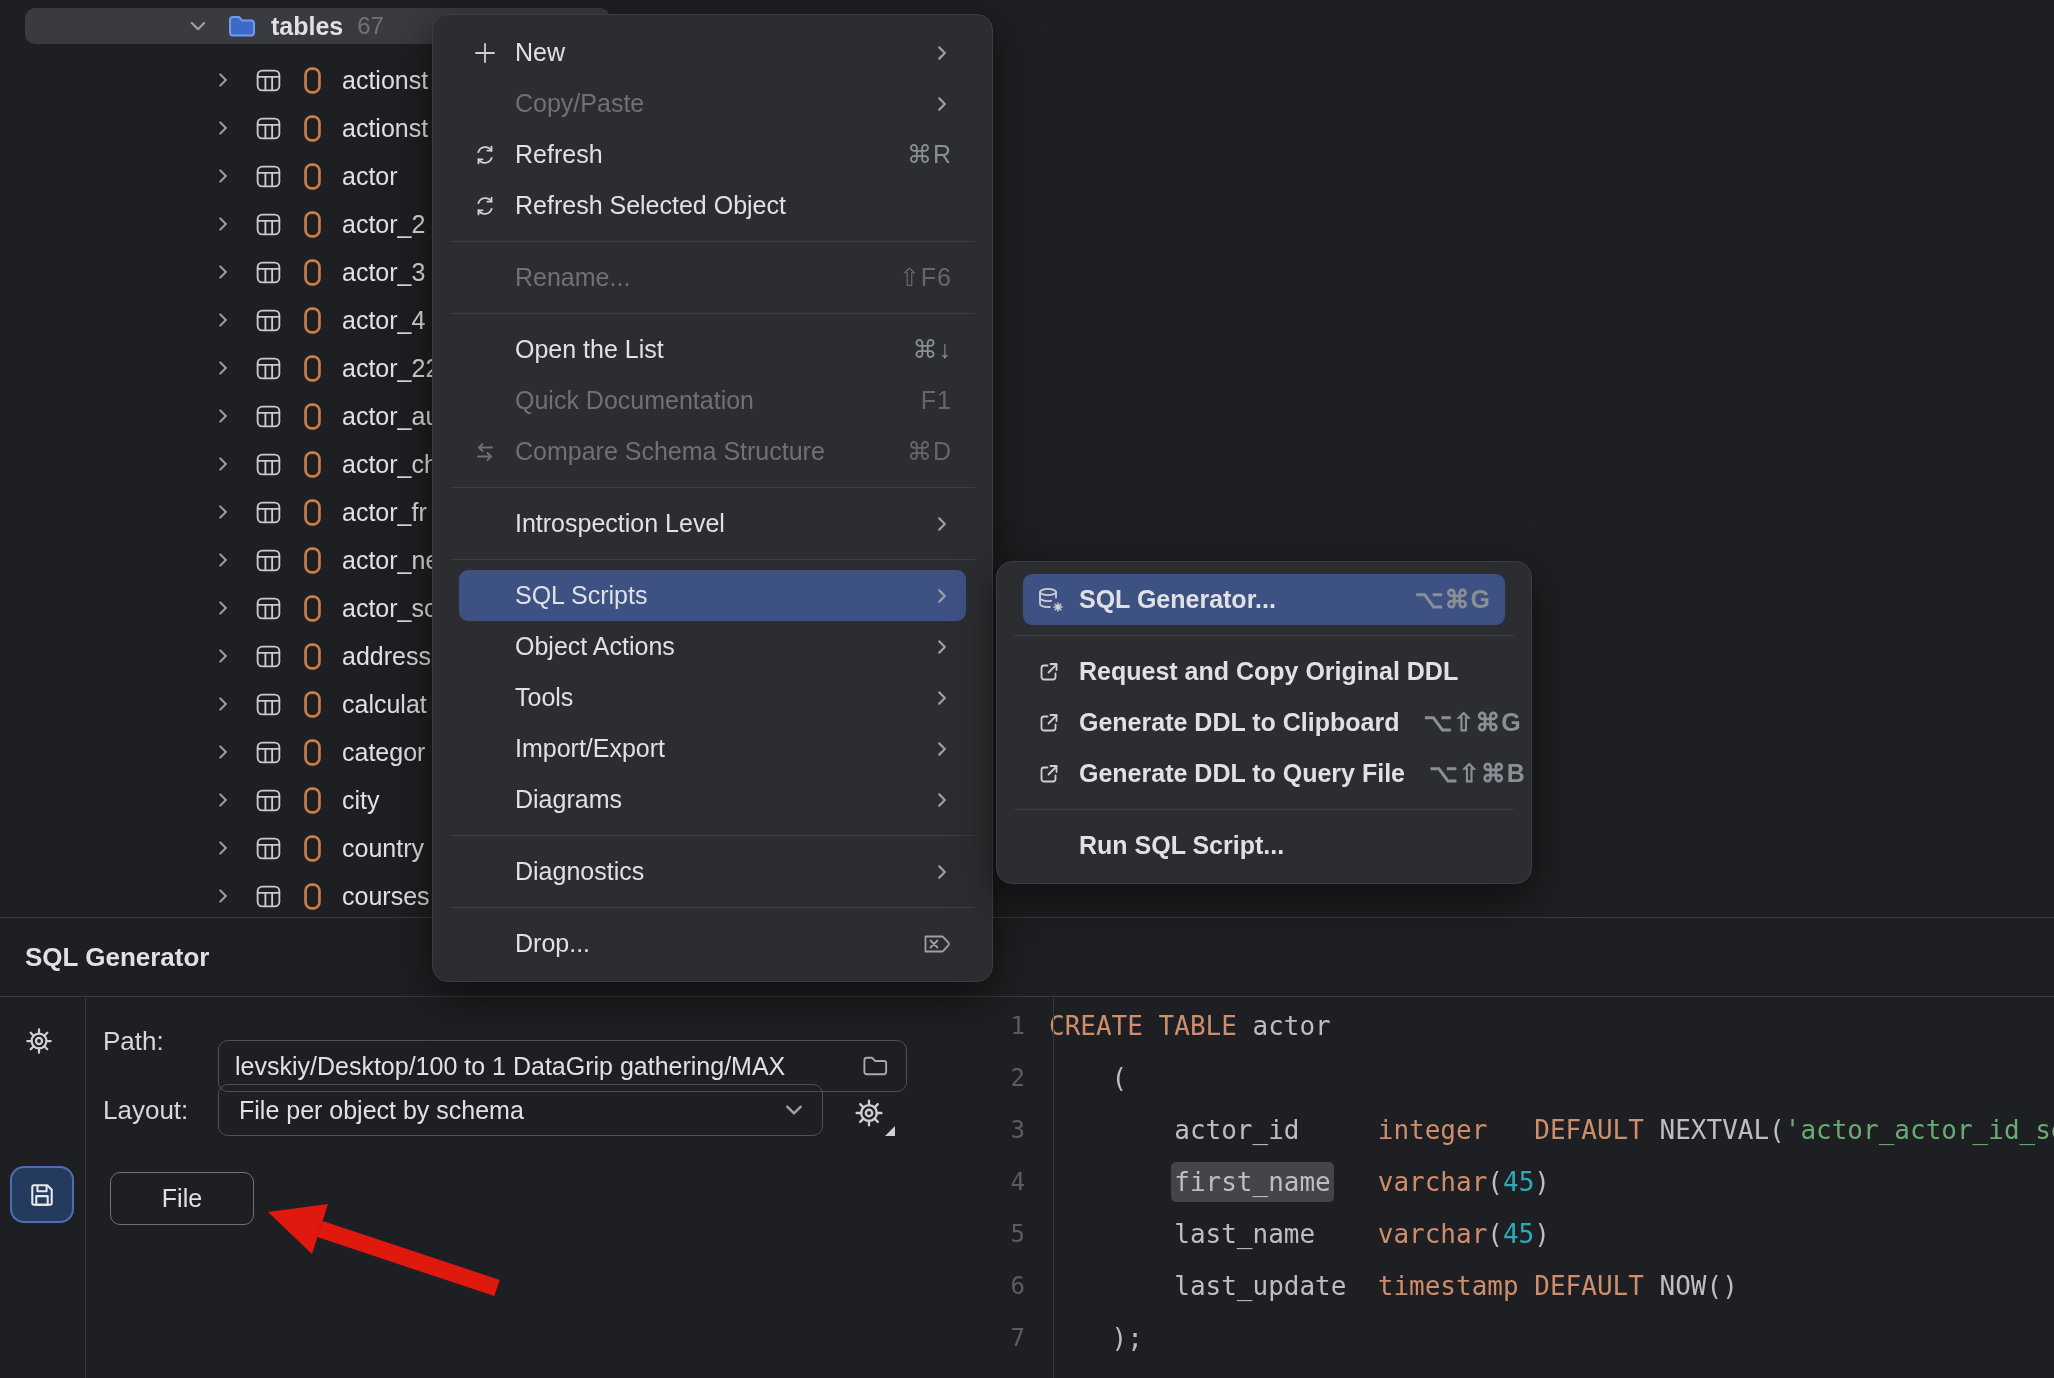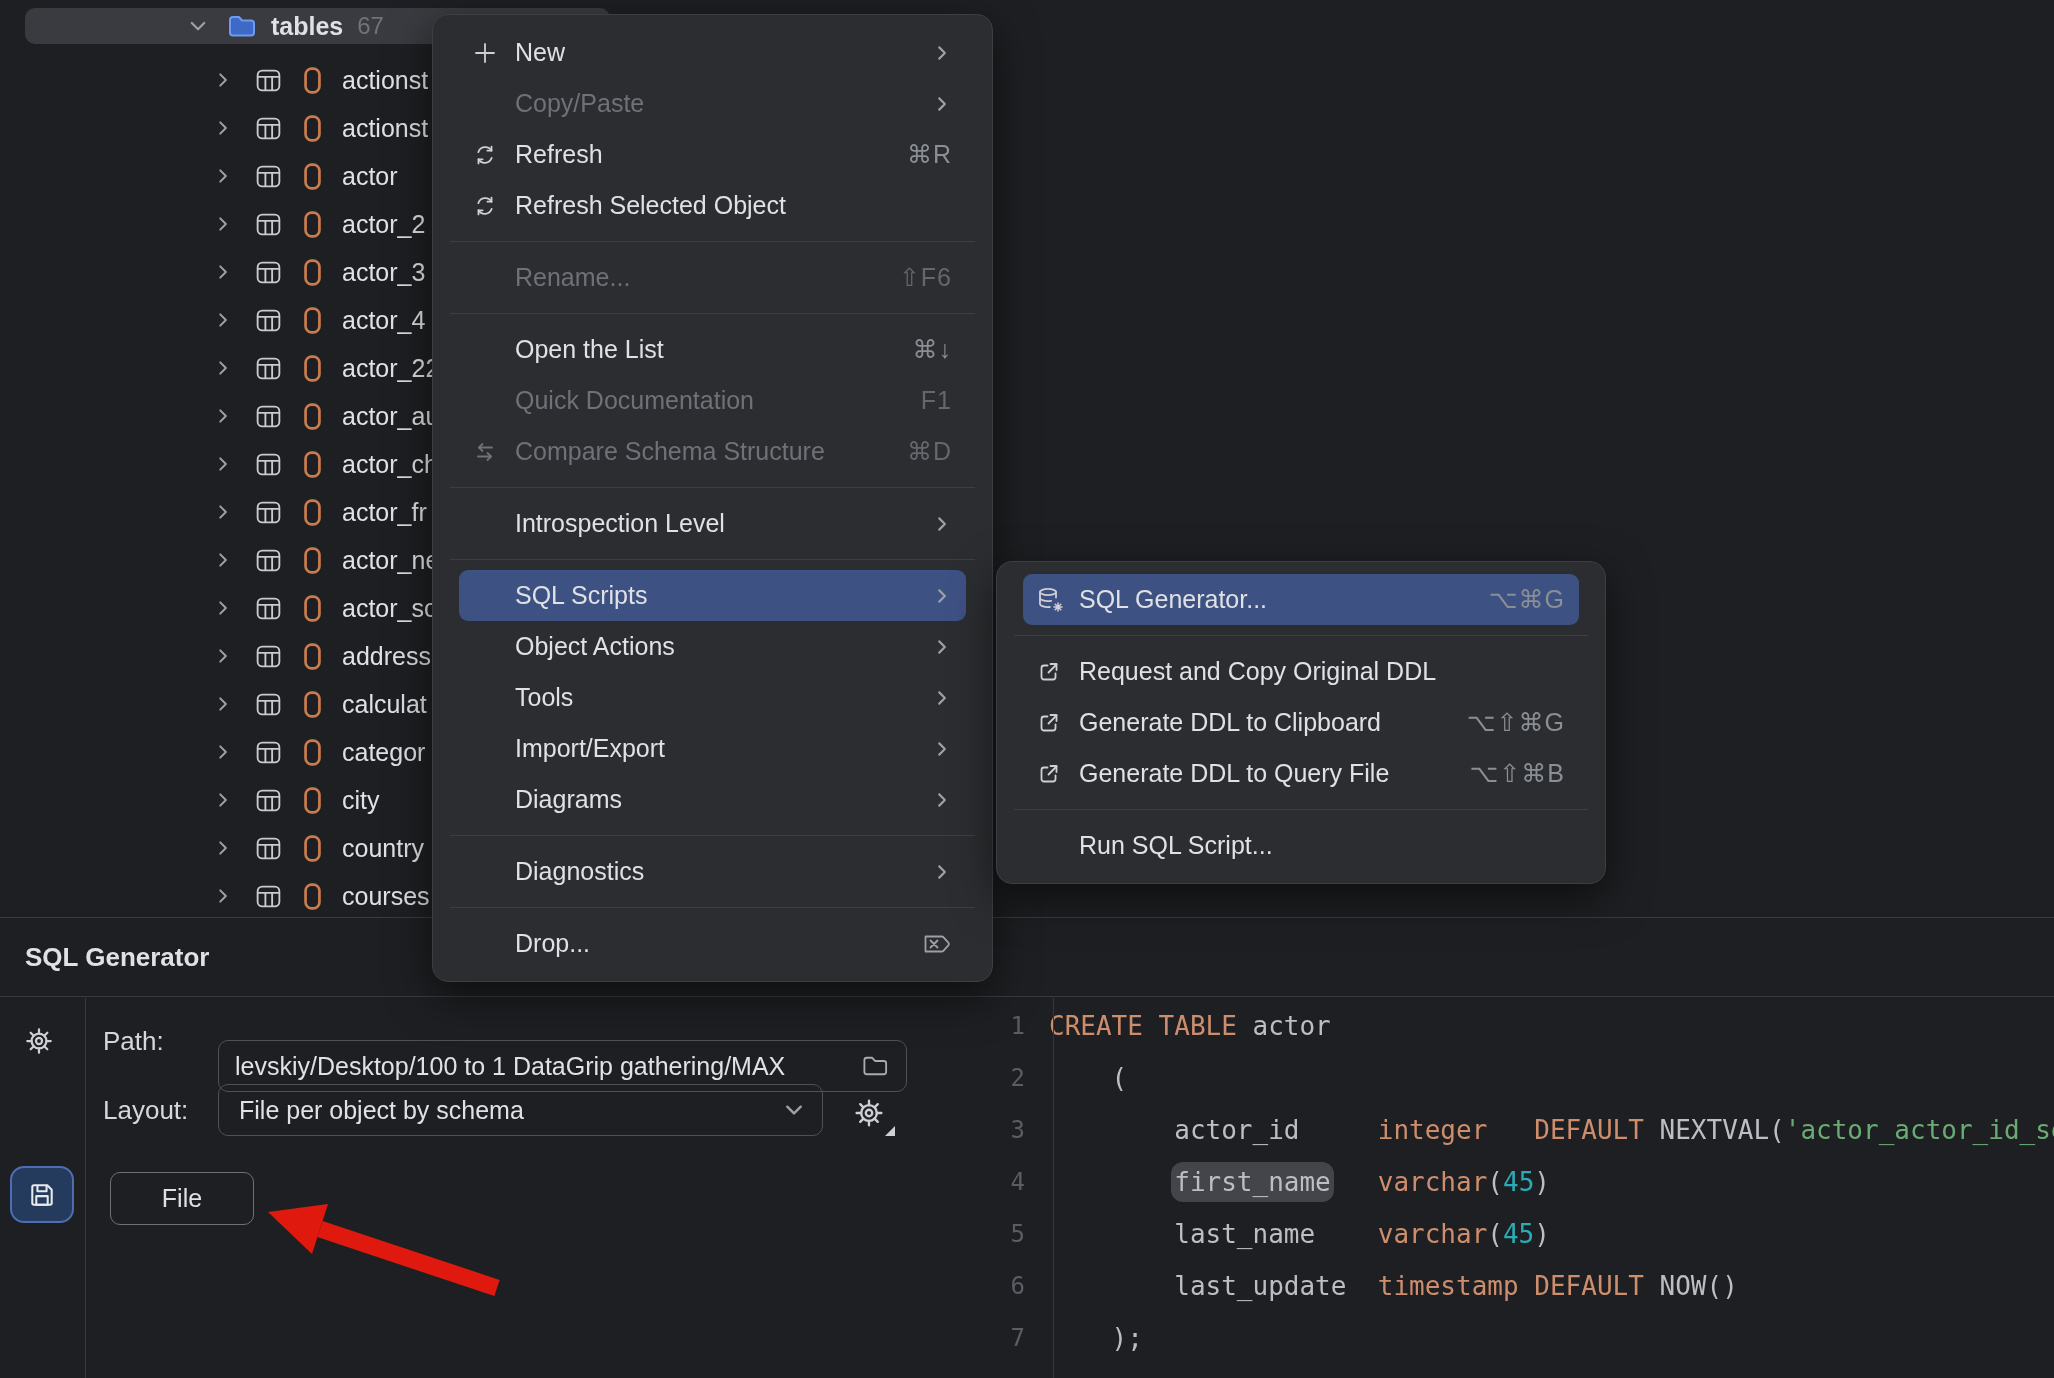--- a/index.html
+++ b/index.html
@@ -27,21 +27,21 @@
   .tr-table   { margin-left:18px; display:flex; }
   .tr-pill    { margin-left:20px; display:flex; }
   .tr-label   { margin-left:20px; font-size:25px; color:#DFE1E5; white-space:nowrap; }
 
   
   .menu {
     position:absolute; background:#2B2D30; border:1px solid #3C3E43;
     border-radius:16px; box-shadow:0 14px 44px rgba(0,0,0,.55); padding:12px 16px;
   }
   .ctx-menu { left:432px; top:14px;  width:561px; z-index:30; }
-  .sub-menu { left:996px; top:561px; width:610px; z-index:31; }
+  .sub-menu { left:996px; top:561px; width:536px; z-index:31;font-weight:bold; }
   .menu-item {
     height:51px; margin:0 10px; padding:0 14px 0 12px; display:flex;
     align-items:center; border-radius:9px; font-size:25px; color:#DFE1E5;
   }
   .menu-item.selected { background:#3E5183; }
   .menu-item.disabled { color:#6E7178; }
   .mi-icon  { width:44px; flex:none; display:flex; align-items:center; }
   .mi-label { flex:1; white-space:nowrap; }
   .mi-shortcut { color:#8A8E95; margin-left:24px; letter-spacing:1px; white-space:nowrap; }
   .menu-item.disabled .mi-shortcut { color:#64676D; }
@@ -102,21 +102,21 @@
     padding-top:2px;
   }
   .code::before { content:""; position:absolute; left:64px; top:0; bottom:0; width:1px; background:#34363B; }
   .code-line { height:52px; display:flex; align-items:center; white-space:pre; }
   .ln { width:50px; flex:none; text-align:right; padding-right:14px; color:#5A5D63; font-size:24px; }
   .code-text { padding-left:10px; }
   .seg-keyword { color:#CE8E6D; }
   .seg-plain   { color:#BCBEC4; }
   .seg-string  { color:#6AAB73; }
   .seg-number  { color:#2AACB8; }
-  .hl { background:#43454A; border-radius:12px; padding:5px 3px; margin:-5px -3px; }
+  .hl { background:#43454A; border-radius:5px; padding:5px 3px; margin:-5px -3px; }
 
   .arrow-overlay { position:absolute; left:0; top:0; z-index:25; pointer-events:none; }
 </style>
 </head>
 <body>
 
 <div class="stage">
 
   <div>
     <div class="tree-root-row">

